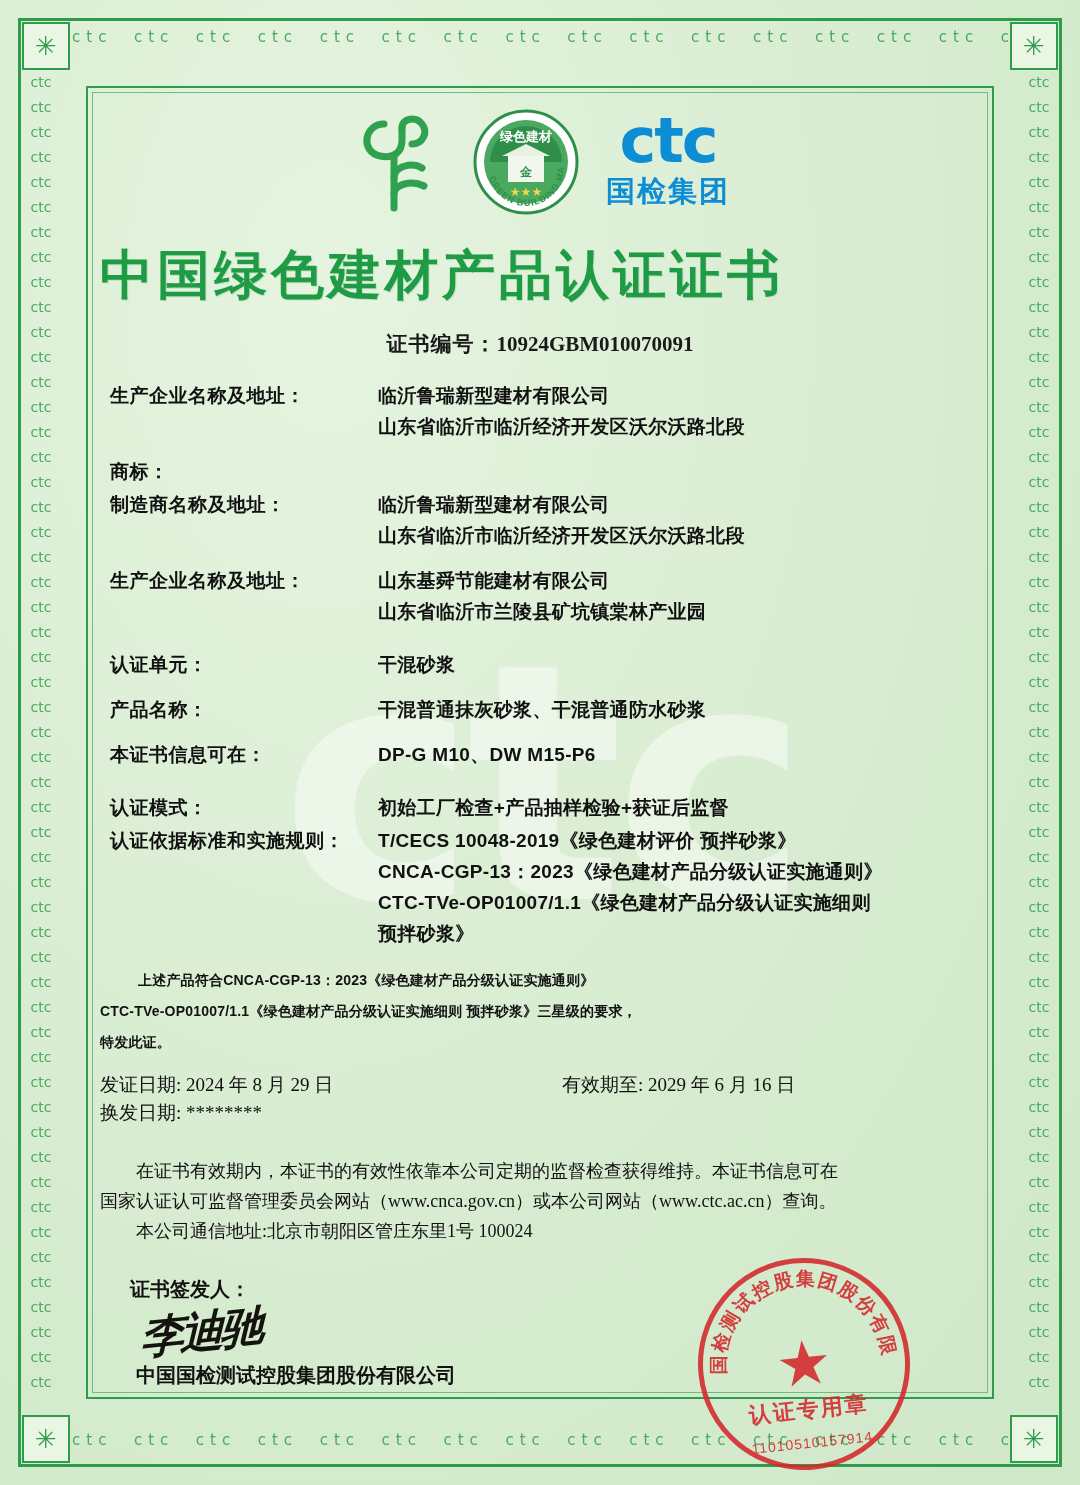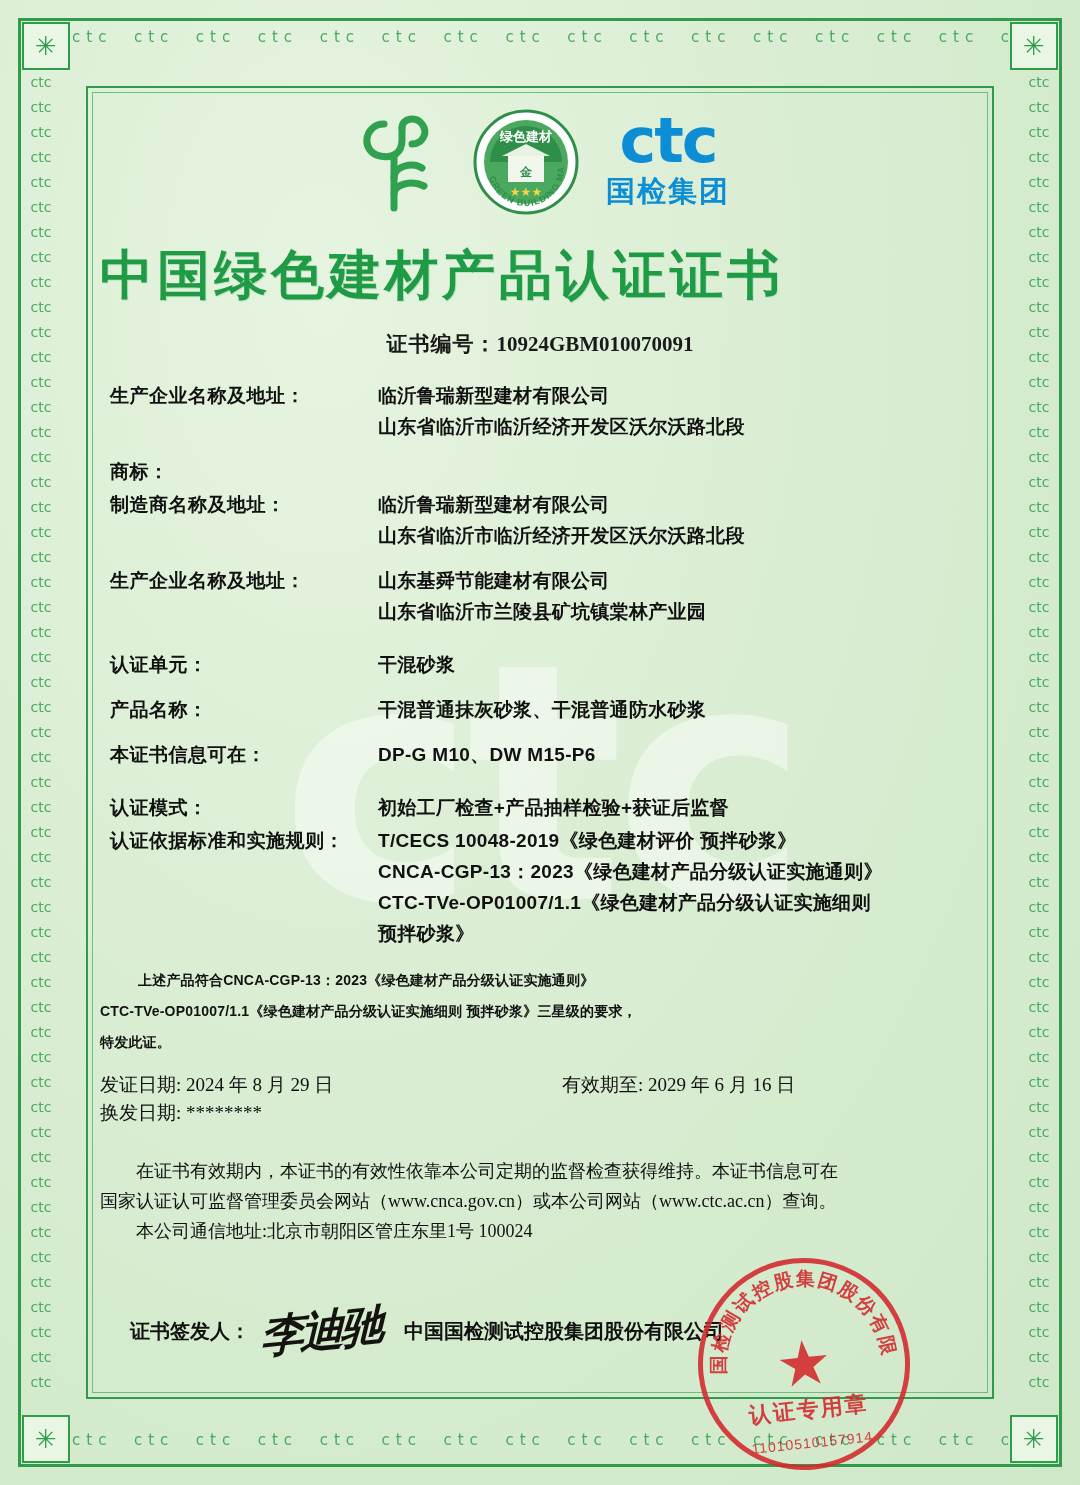--- a/index.html
+++ b/index.html
@@ -228,23 +228,24 @@
     color: #111;
     font-family: "Liberation Serif", serif;
   }
   .notes .indent { text-indent: 36px; display: block; }
 
   
   .sign-area {
     position: relative;
     margin-top: 30px;
     display: flex;
-    align-items: center;
+    align-items: flex-start;
     height: 110px;
     padding-left: 30px;
+    flex-direction: column;
   }
   .sign-label {
     font-size: 20px;
     font-weight: bold;
     font-family: "Liberation Sans", sans-serif;
     color: #111;
   }
   .signature {
     font-family: "DejaVu Serif", serif;
     font-size: 44px;

